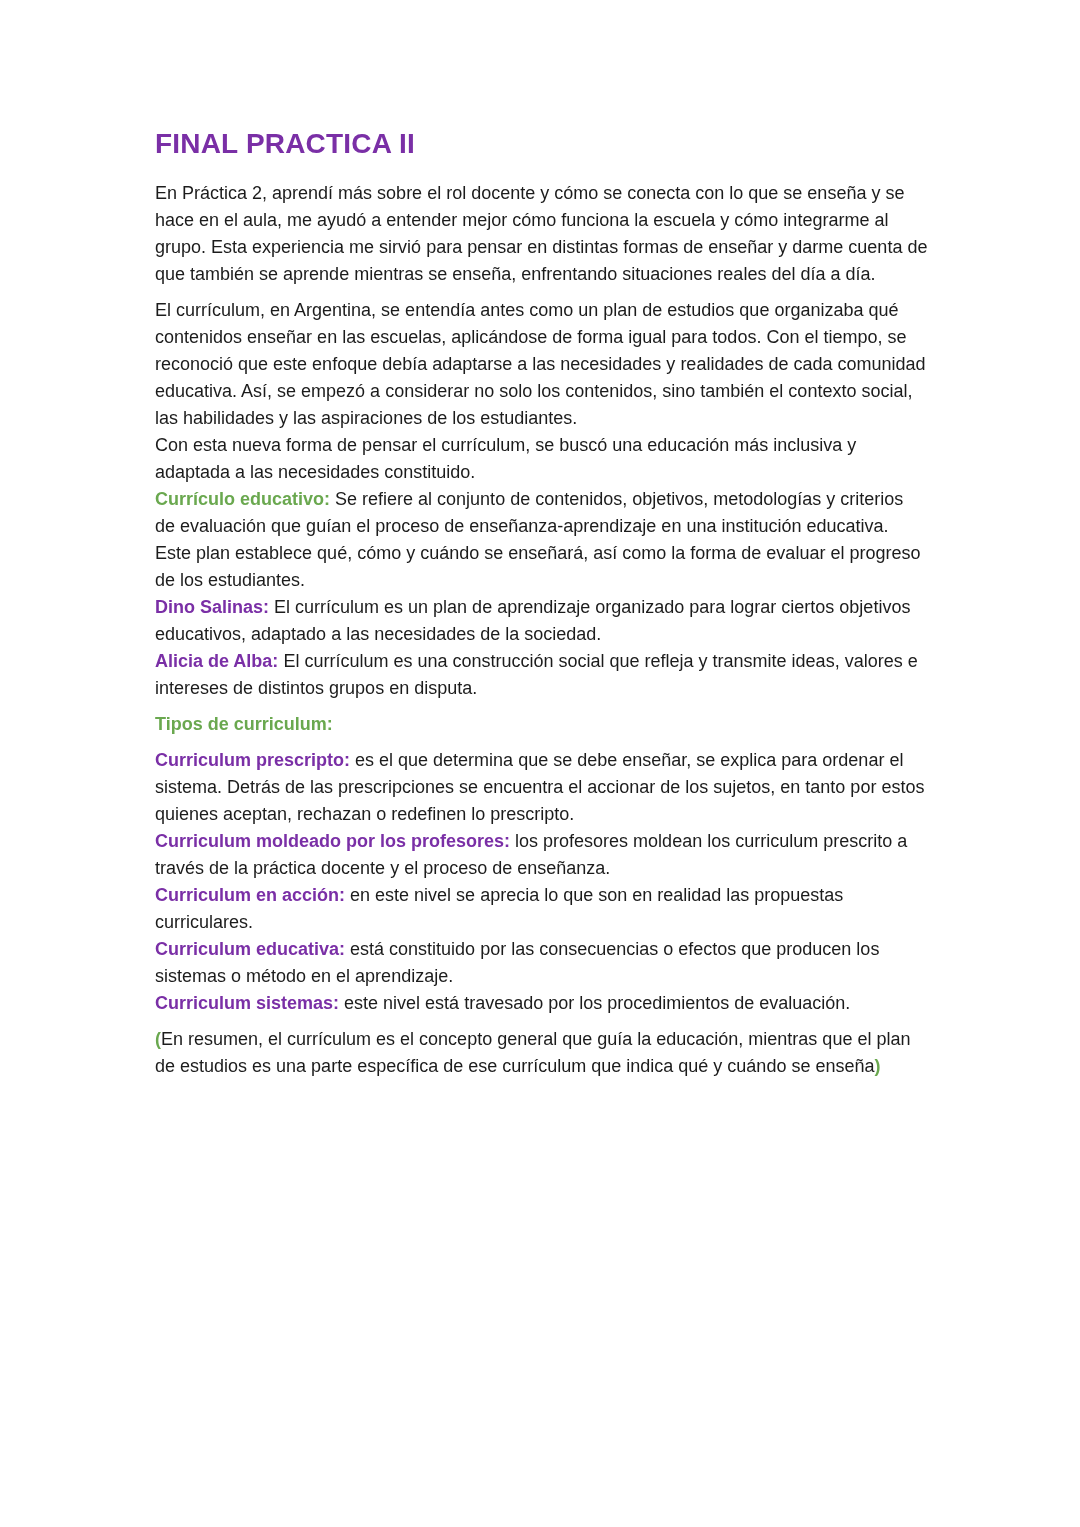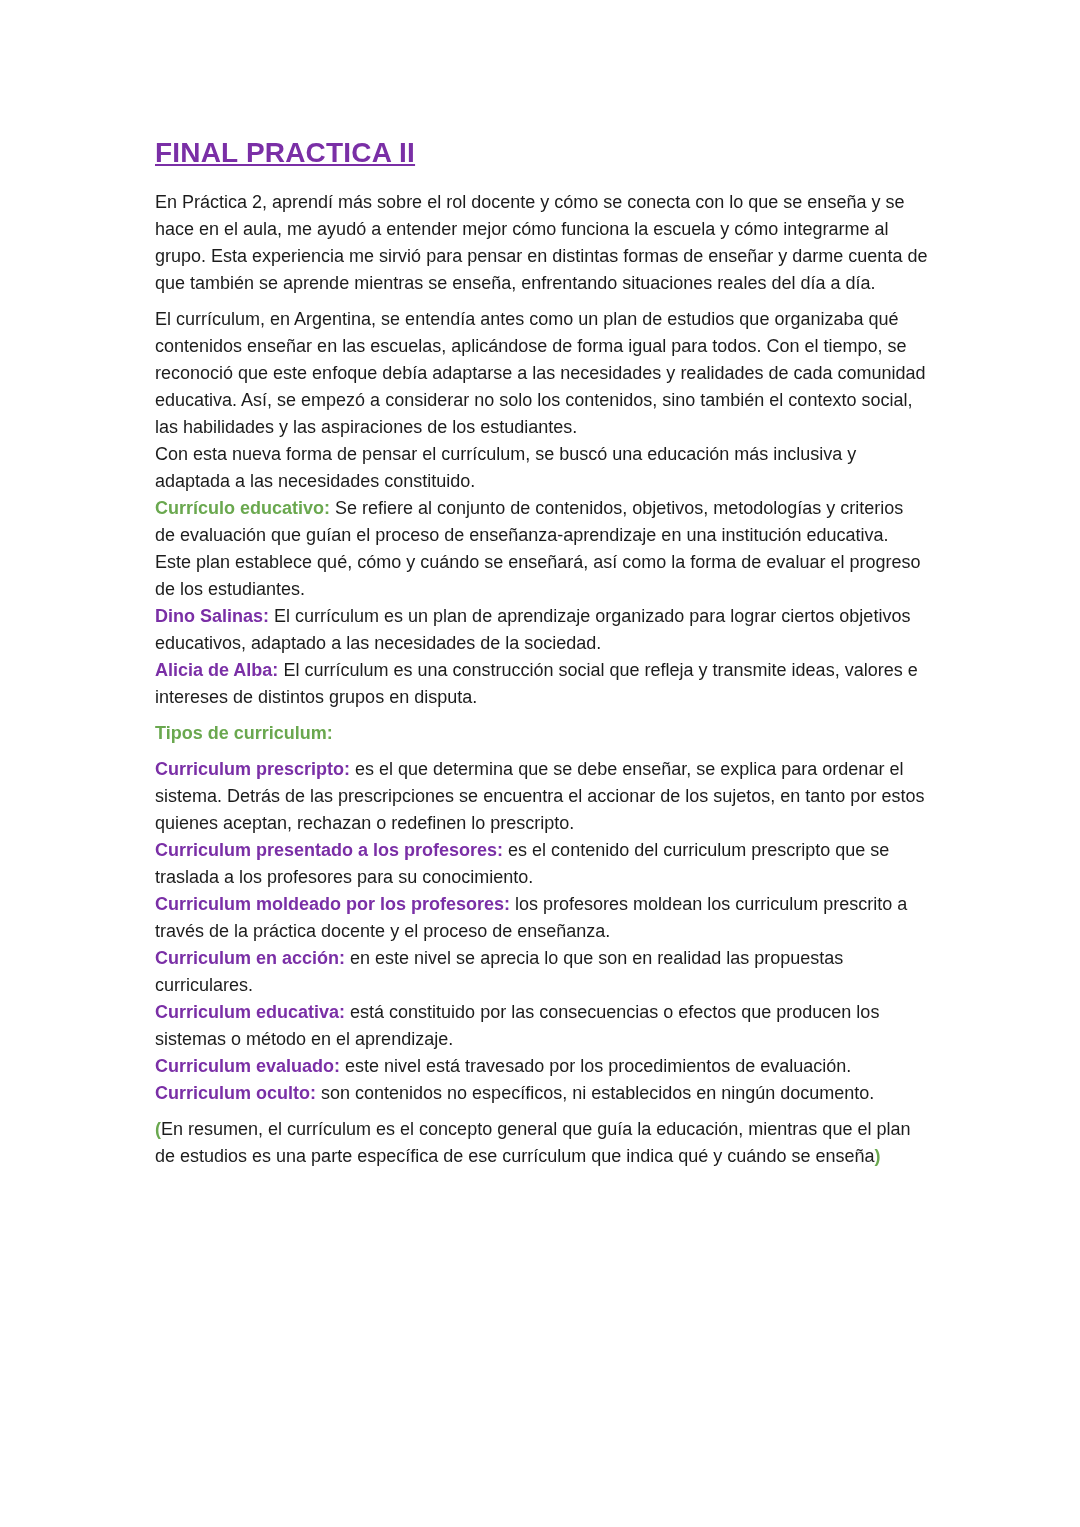--- a/index.html
+++ b/index.html
@@ -13,26 +13,25 @@
     width: 1080px;
     height: 1527px;
     margin: 0 auto;
     background: var(--color-page-bg, #ffffff);
     padding: 128px 152px 0 155px;
     overflow: hidden;
     font-family: "Liberation Sans", sans-serif;
     color: var(--color-body, #1c1c1c);
   }
   .doc-title {
-    margin: 9px 0 20px 0;
+    margin: 0 0 20px 0;
     font-size: 28px;
     font-weight: bold;
     letter-spacing: 0.2px;
     color: var(--color-title, #7a2fa6);
-    text-decoration: underline;
   }
   .doc-body {
     font-size: 18px;
     line-height: 27px;
   }
   p.para {
     margin: 0;
   }
   p.para.spaced {
     margin-top: 9px;
@@ -58,21 +57,19 @@
   <h1 class="doc-title">FINAL PRACTICA II</h1>
   <div class="doc-body">
       <p class="para spaced"><span class="run-normal">En Práctica 2, aprendí más sobre el rol docente y cómo se conecta con lo que se enseña y se hace en el aula, me ayudó a entender mejor cómo funciona la escuela y cómo integrarme al grupo. Esta experiencia me sirvió para pensar en distintas formas de enseñar y darme cuenta de que también se aprende mientras se enseña, enfrentando situaciones reales del día a día.</span></p>
       <p class="para spaced"><span class="run-normal">El currículum, en Argentina, se entendía antes como un plan de estudios que organizaba qué contenidos enseñar en las escuelas, aplicándose de forma igual para todos. Con el tiempo, se reconoció que este enfoque debía adaptarse a las necesidades y realidades de cada comunidad educativa. Así, se empezó a considerar no solo los contenidos, sino también el contexto social, las habilidades y las aspiraciones de los estudiantes.</span></p>
       <p class="para"><span class="run-normal">Con esta nueva forma de pensar el currículum, se buscó una educación más inclusiva y adaptada a las necesidades constituido.</span></p>
       <p class="para"><span class="run-green-bold">Currículo educativo:</span><span class="run-normal"> Se refiere al conjunto de contenidos, objetivos, metodologías y criterios de evaluación que guían el proceso de enseñanza-aprendizaje en una institución educativa. Este plan establece qué, cómo y cuándo se enseñará, así como la forma de evaluar el progreso de los estudiantes.</span></p>
       <p class="para"><span class="run-purple-bold">Dino Salinas:</span><span class="run-normal"> El currículum es un plan de aprendizaje organizado para lograr ciertos objetivos educativos, adaptado a las necesidades de la sociedad.</span></p>
       <p class="para"><span class="run-purple-bold">Alicia de Alba:</span><span class="run-normal"> El currículum es una construcción social que refleja y transmite ideas, valores e intereses de distintos grupos en disputa.</span></p>
       <p class="para spaced"><span class="run-green-bold">Tipos de curriculum:</span></p>
       <p class="para spaced"><span class="run-purple-bold">Curriculum prescripto:</span><span class="run-normal"> es el que determina que se debe enseñar, se explica para ordenar el sistema. Detrás de las prescripciones se encuentra el accionar de los sujetos, en tanto por estos quienes aceptan, rechazan o redefinen lo prescripto.</span></p>
-      <p class="para"><span class="run-purple-bold">Curriculum presentado a los profesores:</span><span class="run-normal"> es el contenido del curriculum prescripto que se traslada a los profesores para su conocimiento.</span></p>
       <p class="para"><span class="run-purple-bold">Curriculum moldeado por los profesores:</span><span class="run-normal"> los profesores moldean los curriculum prescrito a través de la práctica docente y el proceso de enseñanza.</span></p>
       <p class="para"><span class="run-purple-bold">Curriculum en acción:</span><span class="run-normal"> en este nivel se aprecia lo que son en realidad las propuestas curriculares.</span></p>
       <p class="para"><span class="run-purple-bold">Curriculum educativa:</span><span class="run-normal"> está constituido por las consecuencias o efectos que producen los sistemas o método en el aprendizaje.</span></p>
-      <p class="para"><span class="run-purple-bold">Curriculum evaluado:</span><span class="run-normal"> este nivel está travesado por los procedimientos de evaluación.</span></p>
-      <p class="para"><span class="run-purple-bold">Curriculum oculto:</span><span class="run-normal"> son contenidos no específicos, ni establecidos en ningún documento.</span></p>
+      <p class="para"><span class="run-purple-bold">Curriculum sistemas:</span><span class="run-normal"> este nivel está travesado por los procedimientos de evaluación.</span></p>
       <p class="para spaced"><span class="run-green-bold">(</span><span class="run-normal">En resumen, el currículum es el concepto general que guía la educación, mientras que el plan de estudios es una parte específica de ese currículum que indica qué y cuándo se enseña</span><span class="run-green-bold">)</span></p>
     </div>
 </div>
 
 </body></html>

